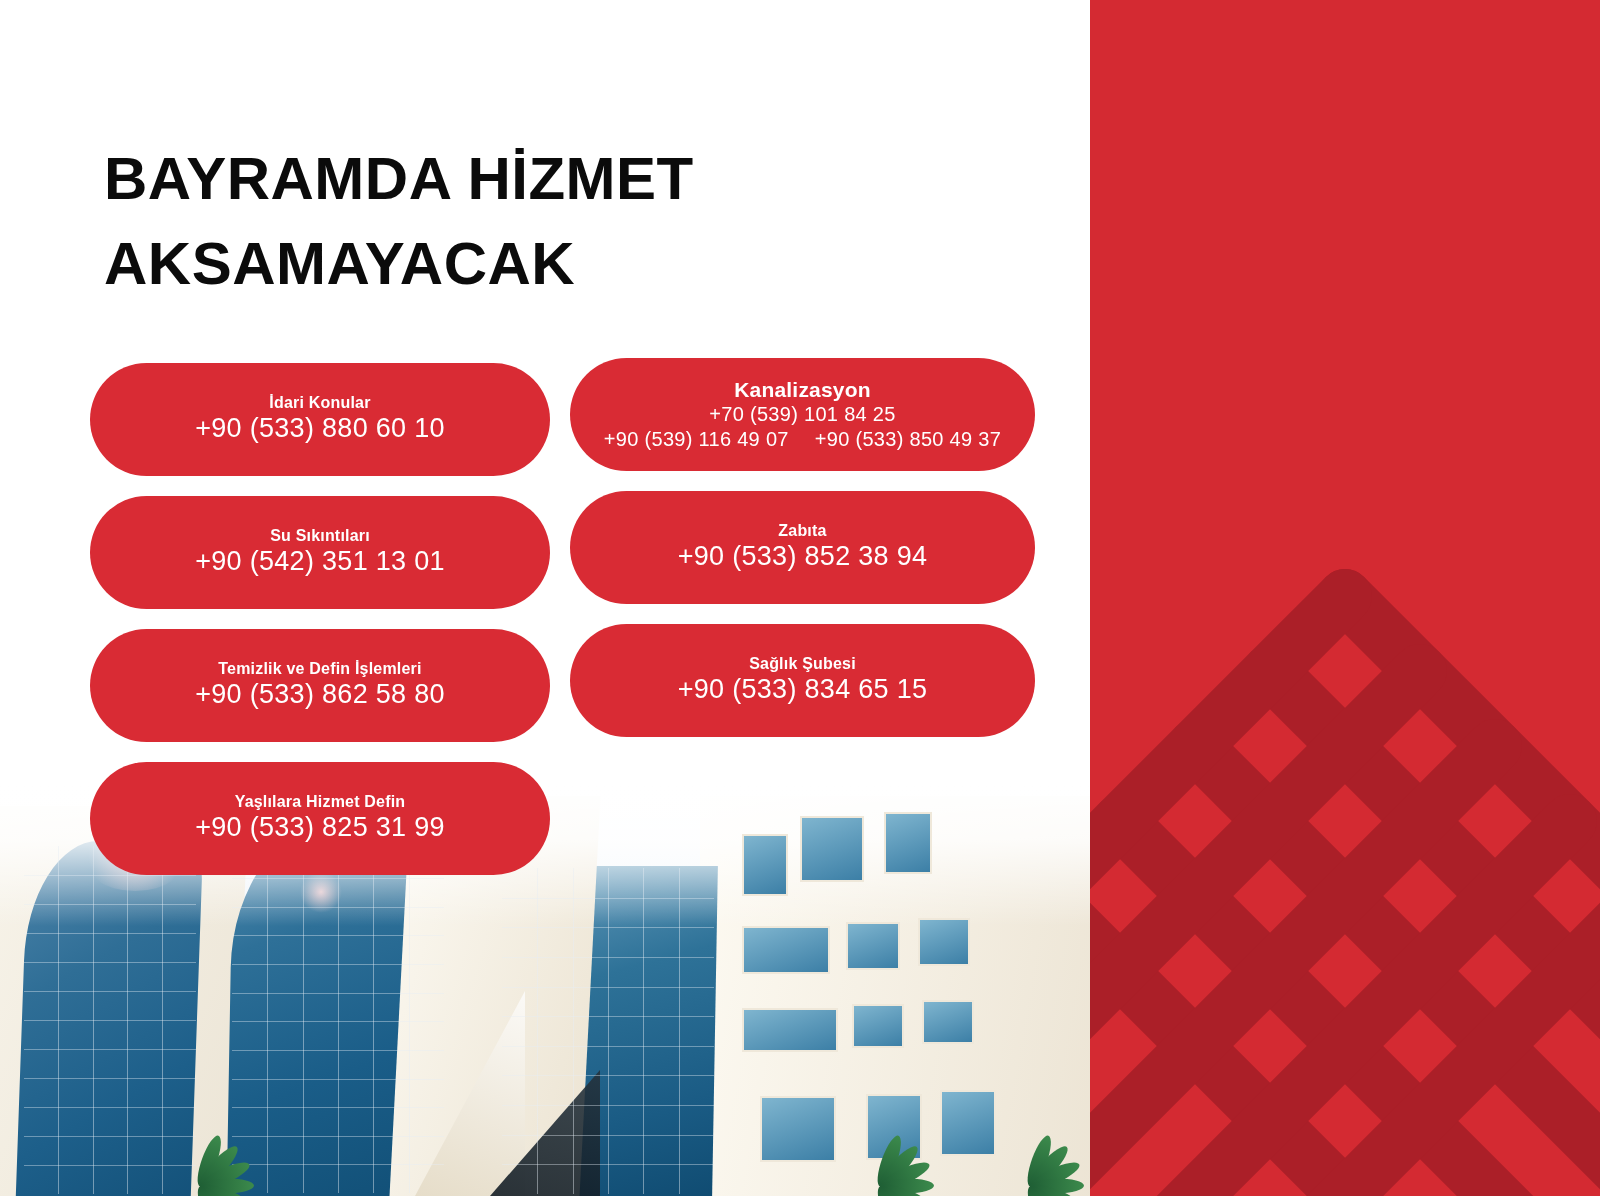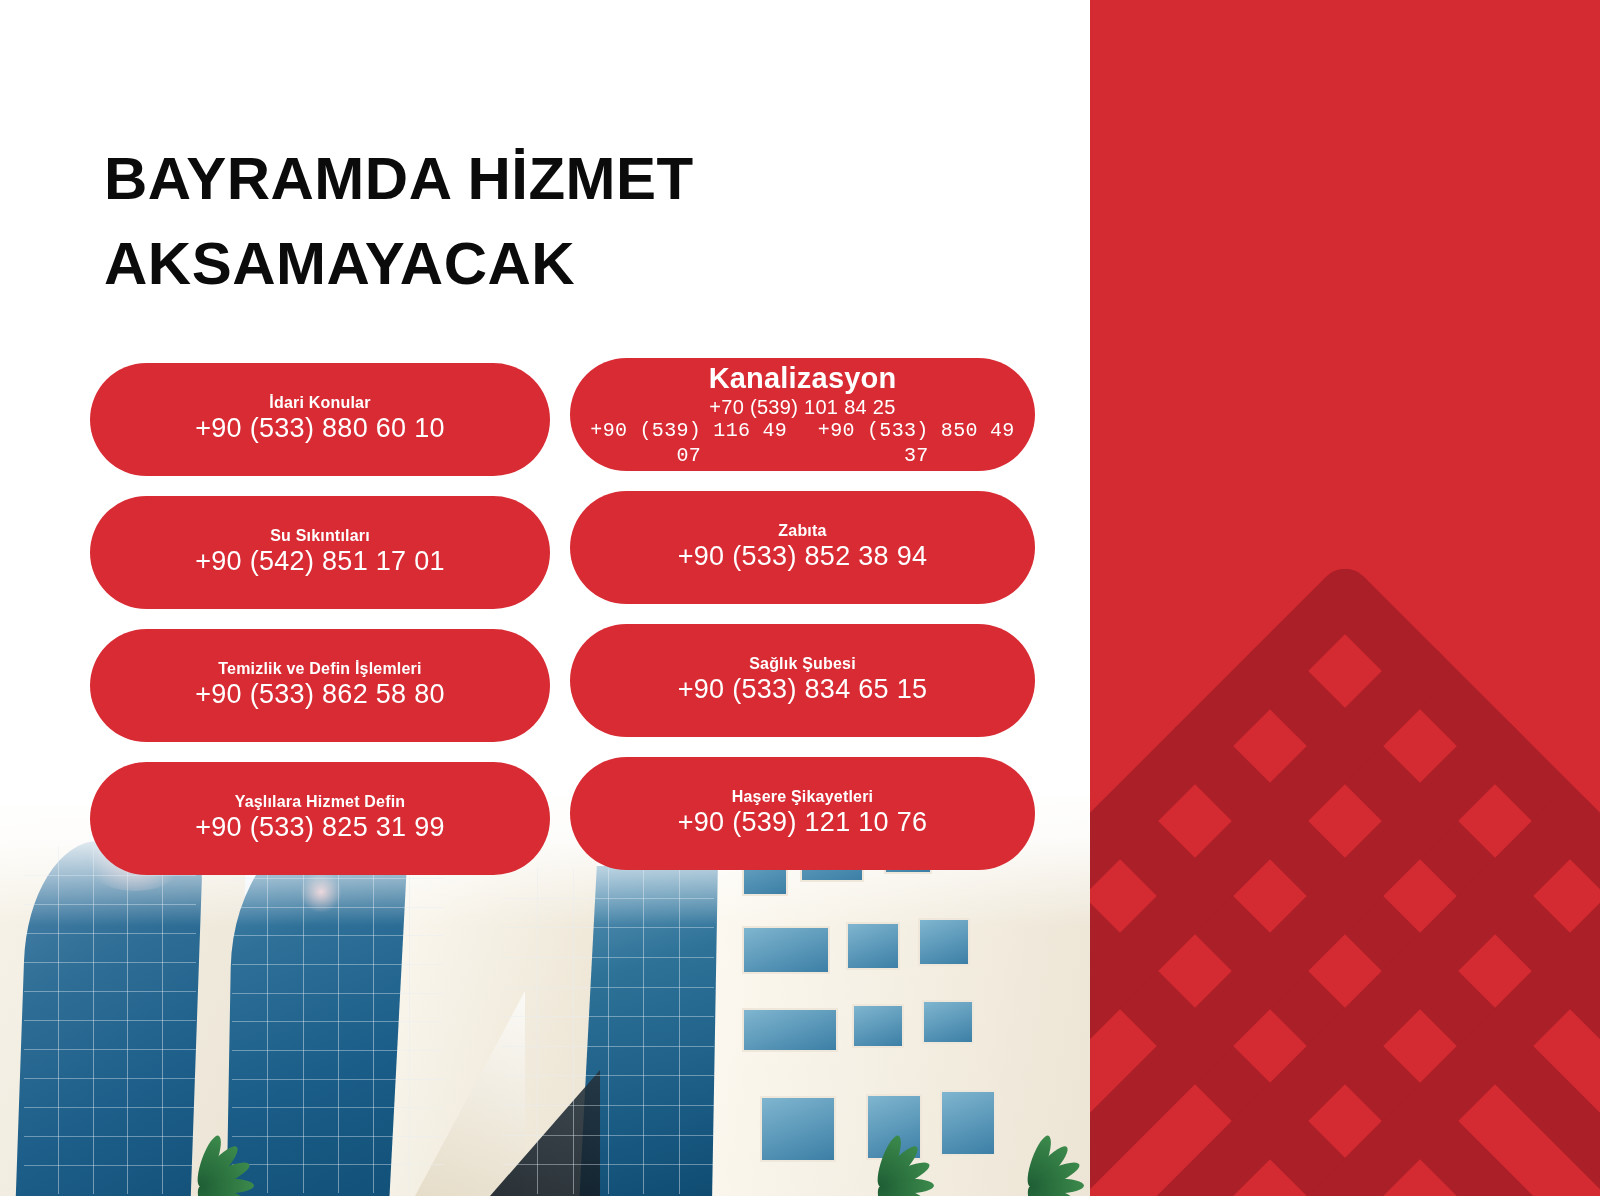--- a/index.html
+++ b/index.html
@@ -62,23 +62,23 @@
   .col-left{left:90px;top:363px;width:460px;}
   .col-right{left:570px;top:358px;width:465px;}
   .card{
     background:#d92b34;border-radius:60px;color:#ffffff;text-align:center;
     display:flex;flex-direction:column;align-items:center;justify-content:center;
     box-sizing:border-box;padding:6px 18px;margin-bottom:20px;
   }
   .card-title{font-weight:700;font-size:16px;line-height:1.18;letter-spacing:.2px;}
   .card-num{font-weight:400;font-size:27px;line-height:1.18;letter-spacing:.3px;}
   .card.h1{height:113px;}
-  .card.small .card-title{font-size:29px;}
+  .card.small .card-title{font-size:21px;}
   .card.small .card-num{font-size:20px;line-height:1.22;}
-  .num-row{display:flex;gap:26px;justify-content:center;font-family:Liberation Mono, monospace;}
+  .num-row{display:flex;gap:26px;justify-content:center;}
 
   
   .right-panel{position:absolute;left:1090px;top:0;width:510px;height:1196px;
                background:#d42a32;overflow:hidden;}
   .motif{position:absolute;left:50%;bottom:-120px;transform:translateX(-50%);
          width:560px;height:760px;opacity:1;}
   .motif svg{display:block;}
 </style>
 </head>
 <body>
@@ -202,21 +202,21 @@
 
       <div class="col col-left">
 
         <div class="card h1">
           <div class="card-title">İdari Konular</div>
           <div class="card-num">+90 (533) 880 60 10</div>
         </div>
 
         <div class="card h1">
           <div class="card-title">Su Sıkıntıları</div>
-          <div class="card-num">+90 (542) 851 17 01</div>
+          <div class="card-num">+90 (542) 351 13 01</div>
         </div>
 
         <div class="card h1">
           <div class="card-title">Temizlik ve Defin İşlemleri</div>
           <div class="card-num">+90 (533) 862 58 80</div>
         </div>
 
         <div class="card h1">
           <div class="card-title">Yaşlılara Hizmet Defin</div>
           <div class="card-num">+90 (533) 825 31 99</div>
@@ -238,24 +238,20 @@
         <div class="card h1">
           <div class="card-title">Zabıta</div>
           <div class="card-num">+90 (533) 852 38 94</div>
         </div>
 
         <div class="card h1">
           <div class="card-title">Sağlık Şubesi</div>
           <div class="card-num">+90 (533) 834 65 15</div>
         </div>
 
-        <div class="card h1">
-          <div class="card-title">Haşere Şikayetleri</div>
-          <div class="card-num">+90 (539) 121 10 76</div>
-        </div>
 
       </div>
 
     </div>
   </div>
 
   <div class="right-panel">
     <div class="motif">
       <svg width="560" height="760" viewBox="0 0 560 760" xmlns="http://www.w3.org/2000/svg" aria-hidden="true">
         <g fill="#ab1f28">

